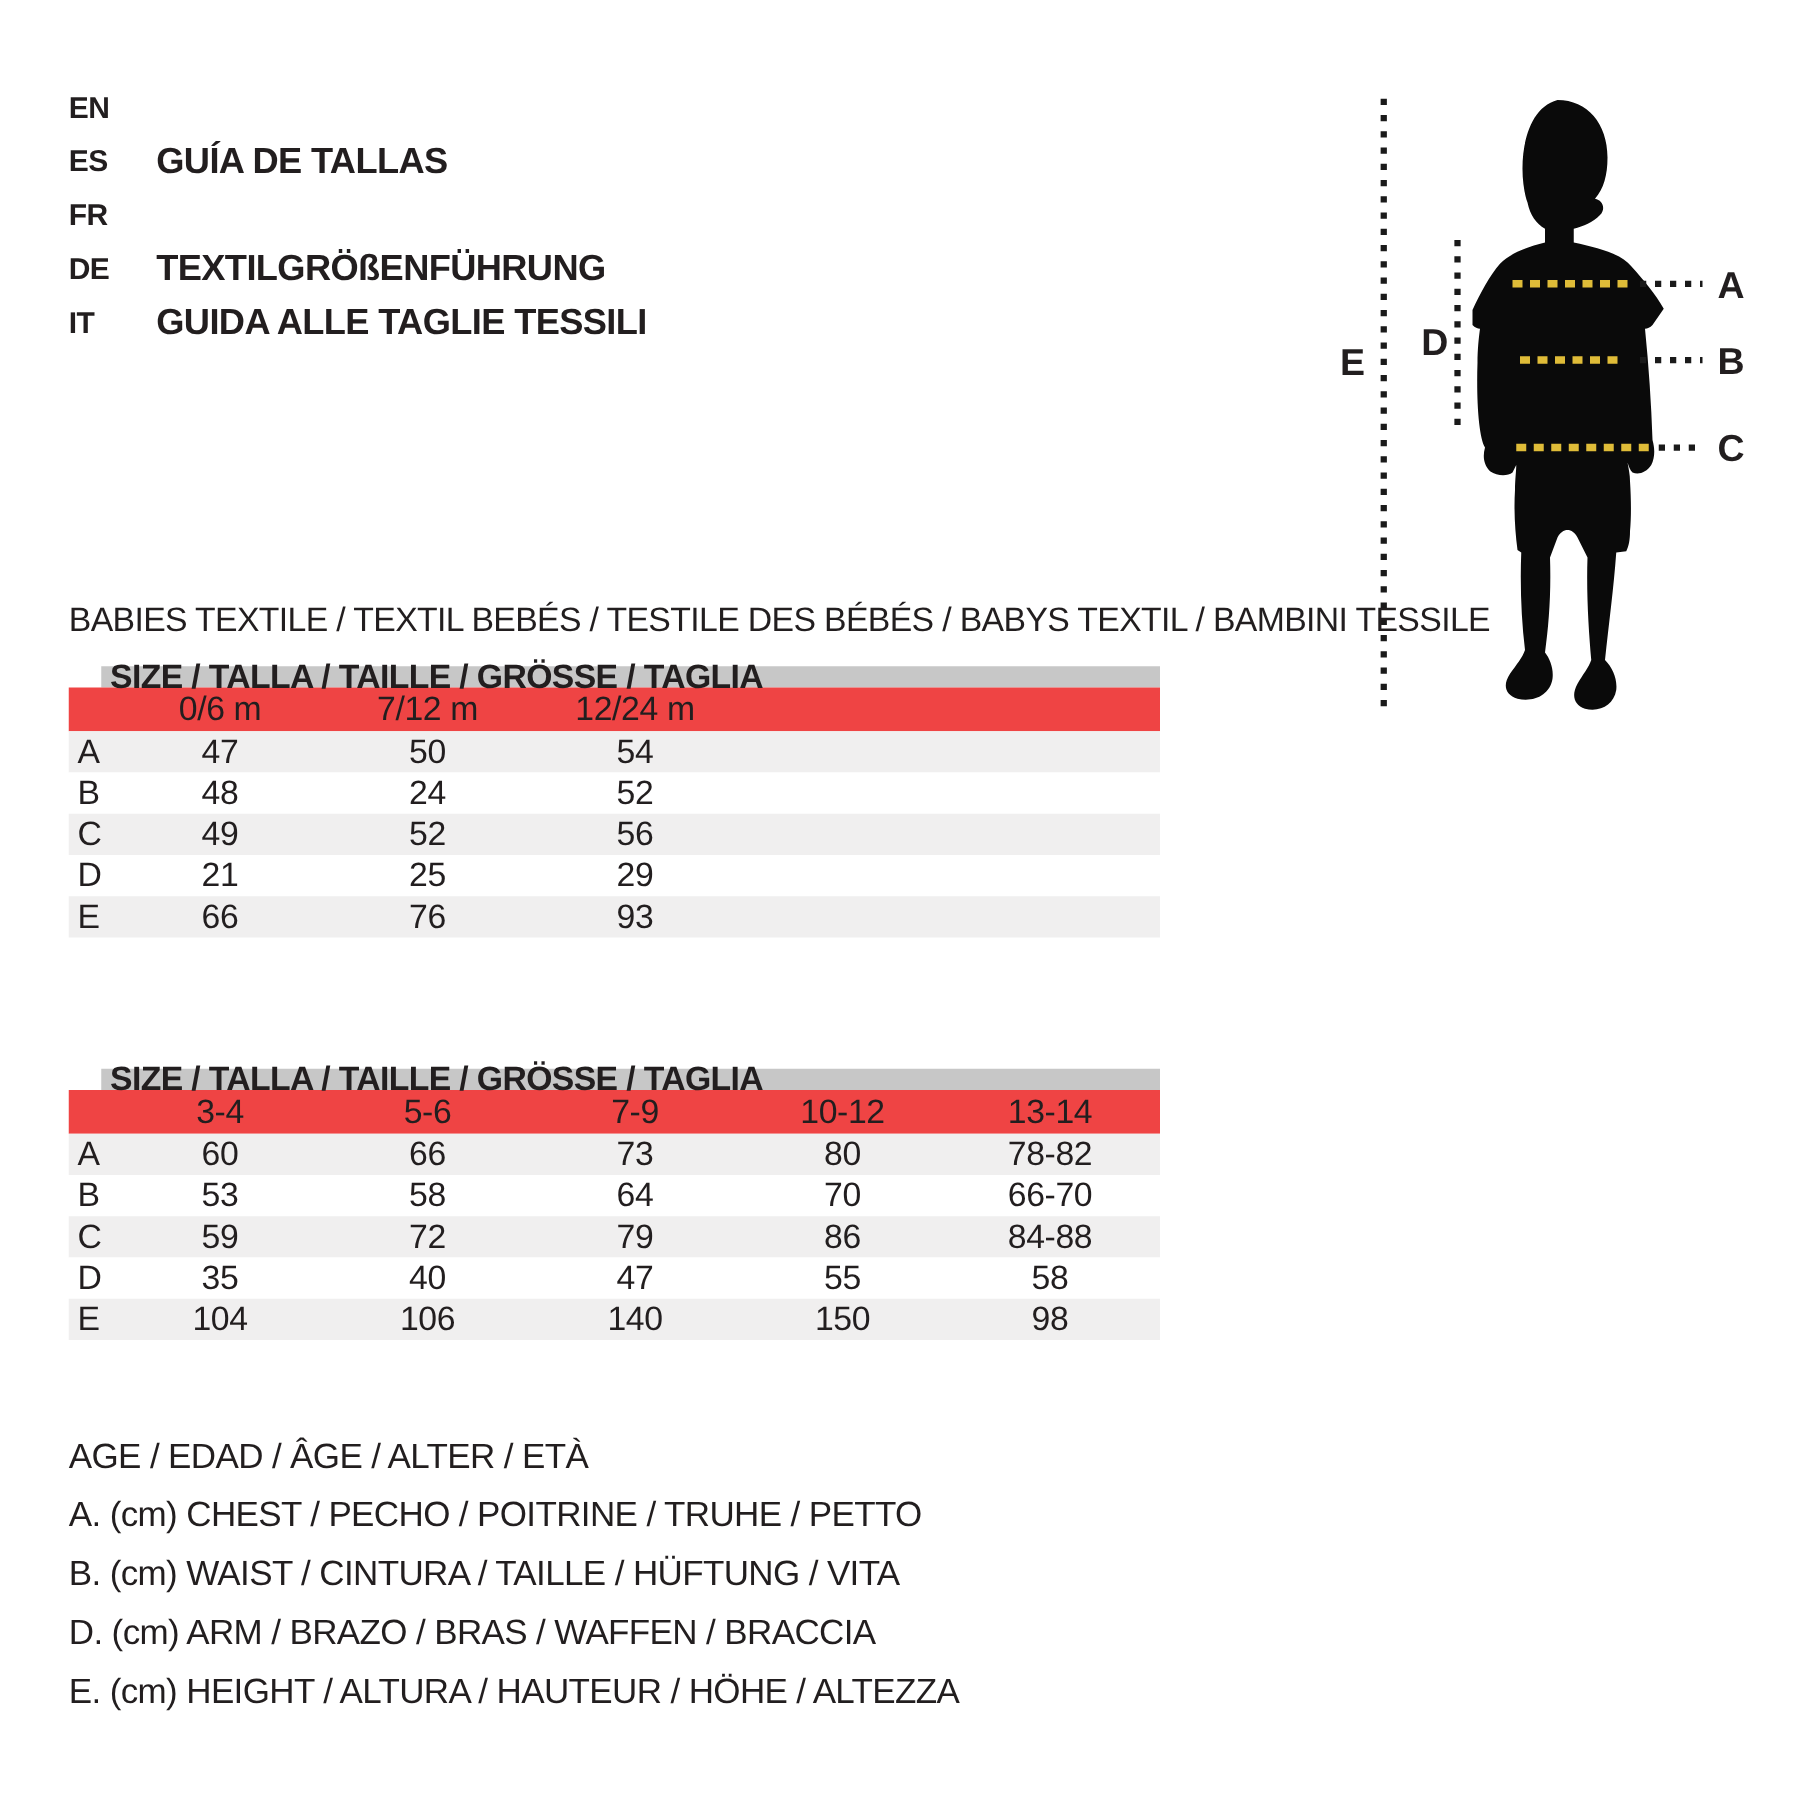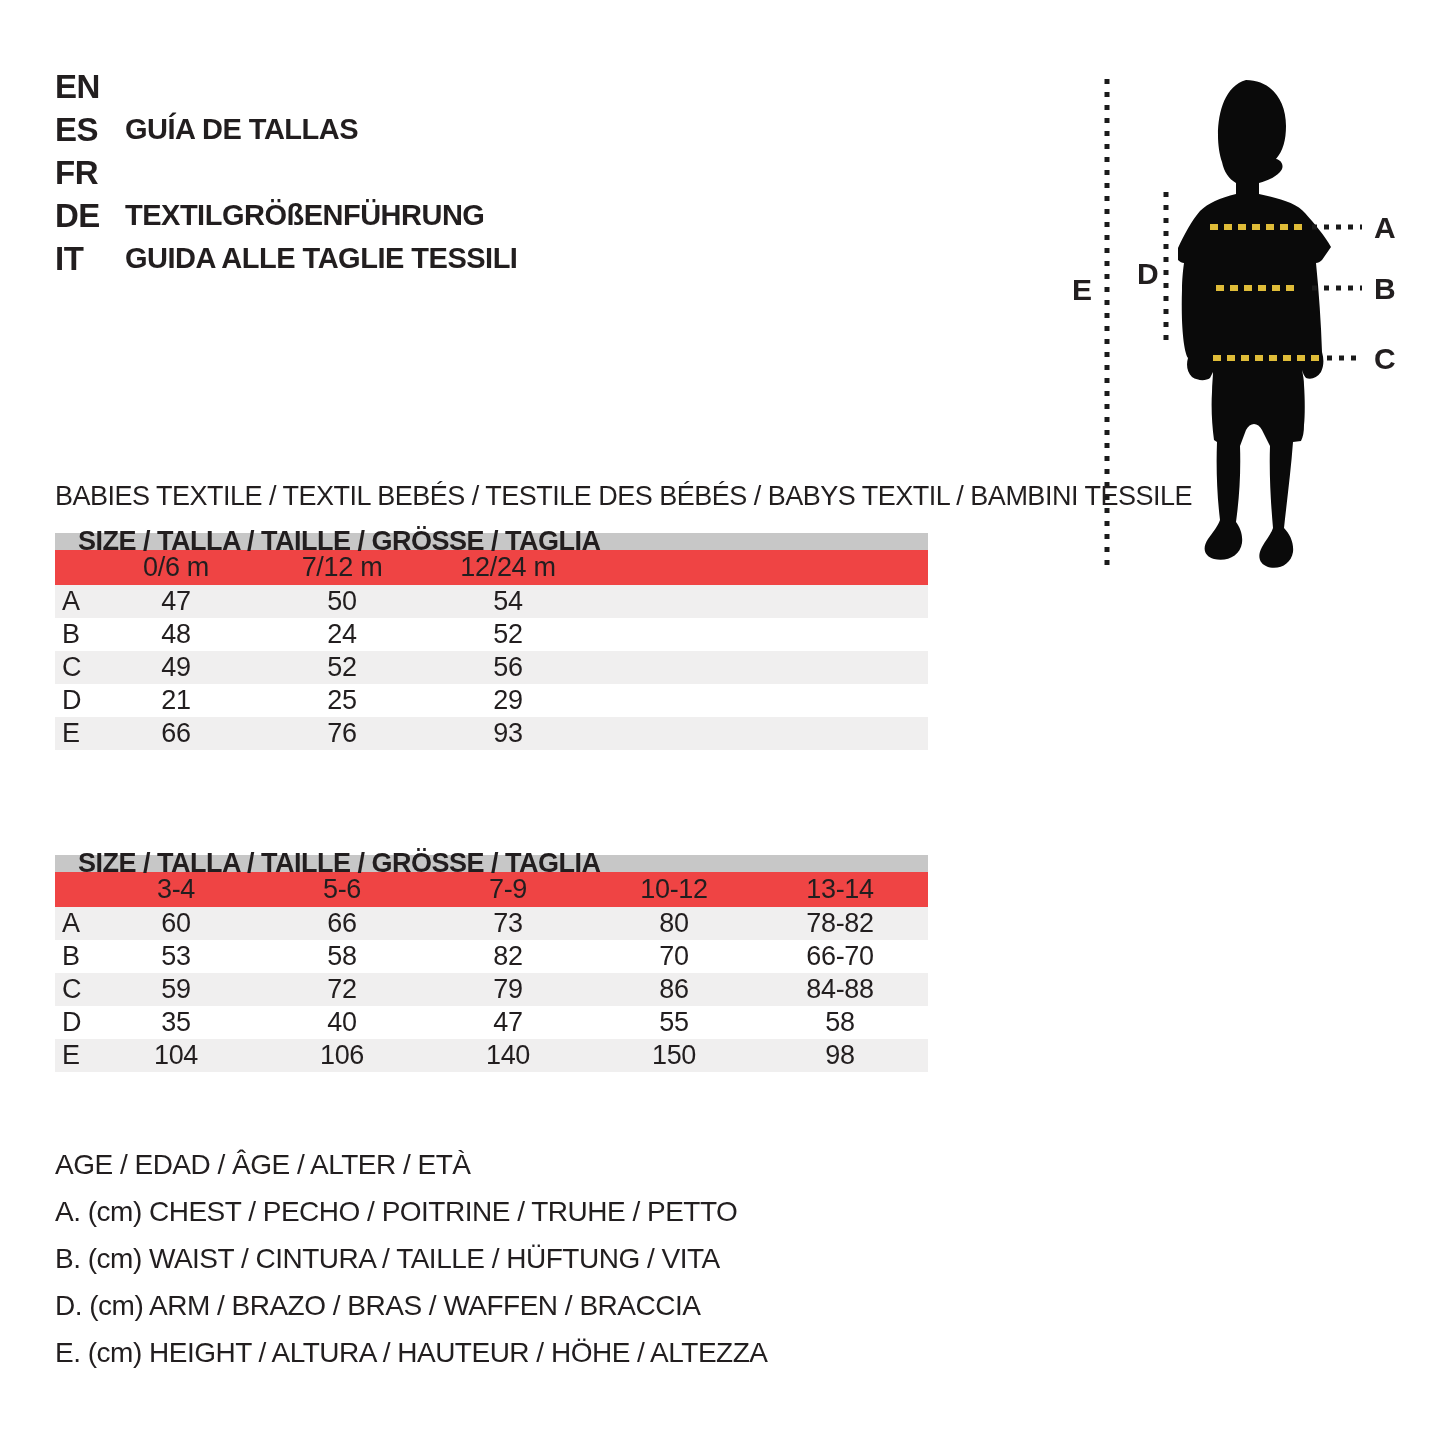--- a/index.html
+++ b/index.html
@@ -4,37 +4,37 @@
 <title>Textile Size Guide</title>
 <style>
   html,body{margin:0;padding:0;background:#ffffff;}
   .page{
     position:relative;width:1445px;height:1445px;background:#ffffff;
     font-family:"Liberation Sans", sans-serif;color:#221e1f;overflow:hidden;
   }
   
   .lang-block{position:absolute;left:55px;top:65px;}
   .lang-row{display:flex;height:43px;line-height:43px;}
-  .lang-code{width:70px;font-weight:700;font-size:33px;letter-spacing:-0.5px;}
+  .lang-code{width:70px;font-weight:700;font-size:24px;letter-spacing:-0.5px;}
   .lang-title{font-weight:700;font-size:29px;letter-spacing:-0.5px;white-space:nowrap;}
   
   .sec-heading{
     position:absolute;left:55px;margin:0;font-size:27px;font-weight:400;
     letter-spacing:-0.5px;white-space:nowrap;line-height:30px;
   }
   .sec-heading.babies{top:481px;}
   .sec-heading.children{top:804px;}
   
   .size-table{position:absolute;left:55px;width:873px;}
   .size-table.babies{top:533px;}
   .size-table.children{top:855px;}
   .size-bar{
     height:17px;background:#c7c7c7;display:flex;align-items:center;
-    padding-left:23px;box-sizing:border-box;font-size:27px;font-weight:700;
-    letter-spacing:-0.5px;white-space:nowrap;
+    padding-left:7px;box-sizing:border-box;font-size:27px;font-weight:700;
+    letter-spacing:-0.5px;white-space:nowrap;margin-left:26px;
   }
   .grid-b{display:grid;grid-template-columns:38px 166px 166px 166px 1fr;}
   .grid-c{display:grid;grid-template-columns:38px 166px 166px 166px 166px 166px 1fr;}
   .thead{height:35px;background:#ef4444;}
   .trow{height:33px;background:#ffffff;}
   .trow.alt{background:#f0efef;}
   .cell{
     display:flex;align-items:center;justify-content:center;
     font-size:27px;letter-spacing:-0.3px;white-space:nowrap;
   }
@@ -201,21 +201,21 @@
       <span class="cell">66</span>
       <span class="cell">73</span>
       <span class="cell">80</span>
       <span class="cell">78-82</span>
       <span class="cell"></span>
     </div>
     <div class="trow grid-c">
       <span class="cell label">B</span>
       <span class="cell">53</span>
       <span class="cell">58</span>
-      <span class="cell">82</span>
+      <span class="cell">64</span>
       <span class="cell">70</span>
       <span class="cell">66-70</span>
       <span class="cell"></span>
     </div>
     <div class="trow grid-c alt">
       <span class="cell label">C</span>
       <span class="cell">59</span>
       <span class="cell">72</span>
       <span class="cell">79</span>
       <span class="cell">86</span>

